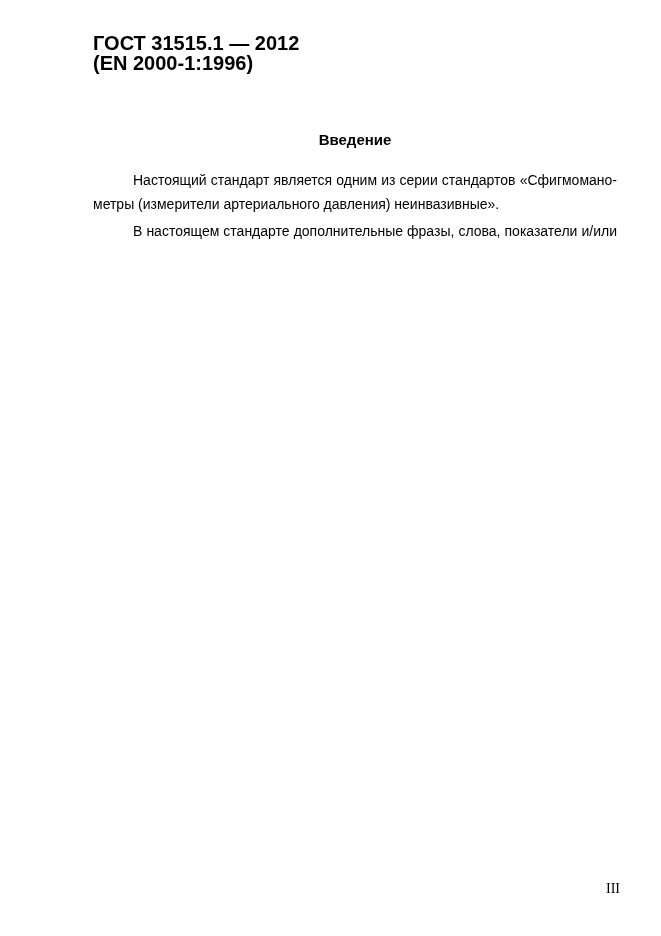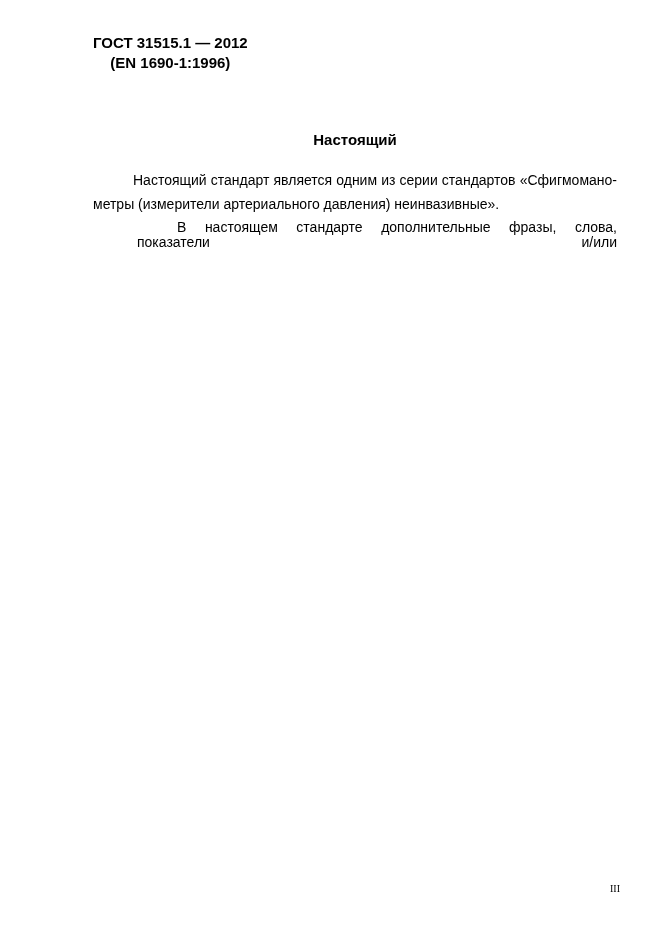--- a/index.html
+++ b/index.html
@@ -13,73 +13,72 @@
     height: 936px;
     background: #ffffff;
     color: #000000;
     font-family: "Liberation Sans", sans-serif;
     overflow: hidden;
   }
   .header {
     position: absolute;
     left: 93px;
     top: 33px;
-    font-size: 15px;
+    font-size: 20px;
     font-weight: bold;
     line-height: 20px;
     white-space: nowrap;
-    text-align: center;
   }
   .content {
     position: absolute;
     left: 93px;
     top: 131px;
     width: 524px;
   }
   .doc-title {
     text-align: center;
     font-weight: bold;
     font-size: 15px;
     line-height: 18px;
     margin: 0 0 19px 0;
   }
   .para {
     margin: 0;
     font-size: 14px;
     font-weight: normal;
   }
   .para-1 { line-height: 24px; }
-  .para-2 { line-height: 15px; margin-top: 4px; margin-left: 44px; }
+  .para-2 { line-height: 23px; margin-top: 4px; }
   .line { display: block; }
   .indent { text-indent: 40px; }
   .stretch {
     text-align: justify;
     text-align-last: justify;
   }
   .page-number {
     position: absolute;
     right: 41px;
     bottom: 40px;
     font-family: "Liberation Serif", serif;
-    font-size: 10px;
+    font-size: 14px;
     line-height: 14px;
   }
 </style>
 </head>
 <body>
 
 <div class="page">
 
   <div class="header">
     <span class="line">ГОСТ 31515.1 — 2012</span>
-    <span class="line">(EN 1690-1:1996)</span>
+    <span class="line">(EN 2000-1:1996)</span>
   </div>
 
   <div class="content">
-    <h1 class="doc-title">Настоящий</h1>
+    <h1 class="doc-title">Введение</h1>
 
     <p class="para para-1">
       <span class="line indent stretch">Настоящий стандарт является одним из серии стандартов «Сфигмомано-</span>
       <span class="line">метры (измерители артериального давления) неинвазивные».</span>
     </p>
 
     <p class="para para-2">
       <span class="line indent stretch">В настоящем стандарте дополнительные фразы, слова, показатели и/или</span>
     </p>
   </div>

